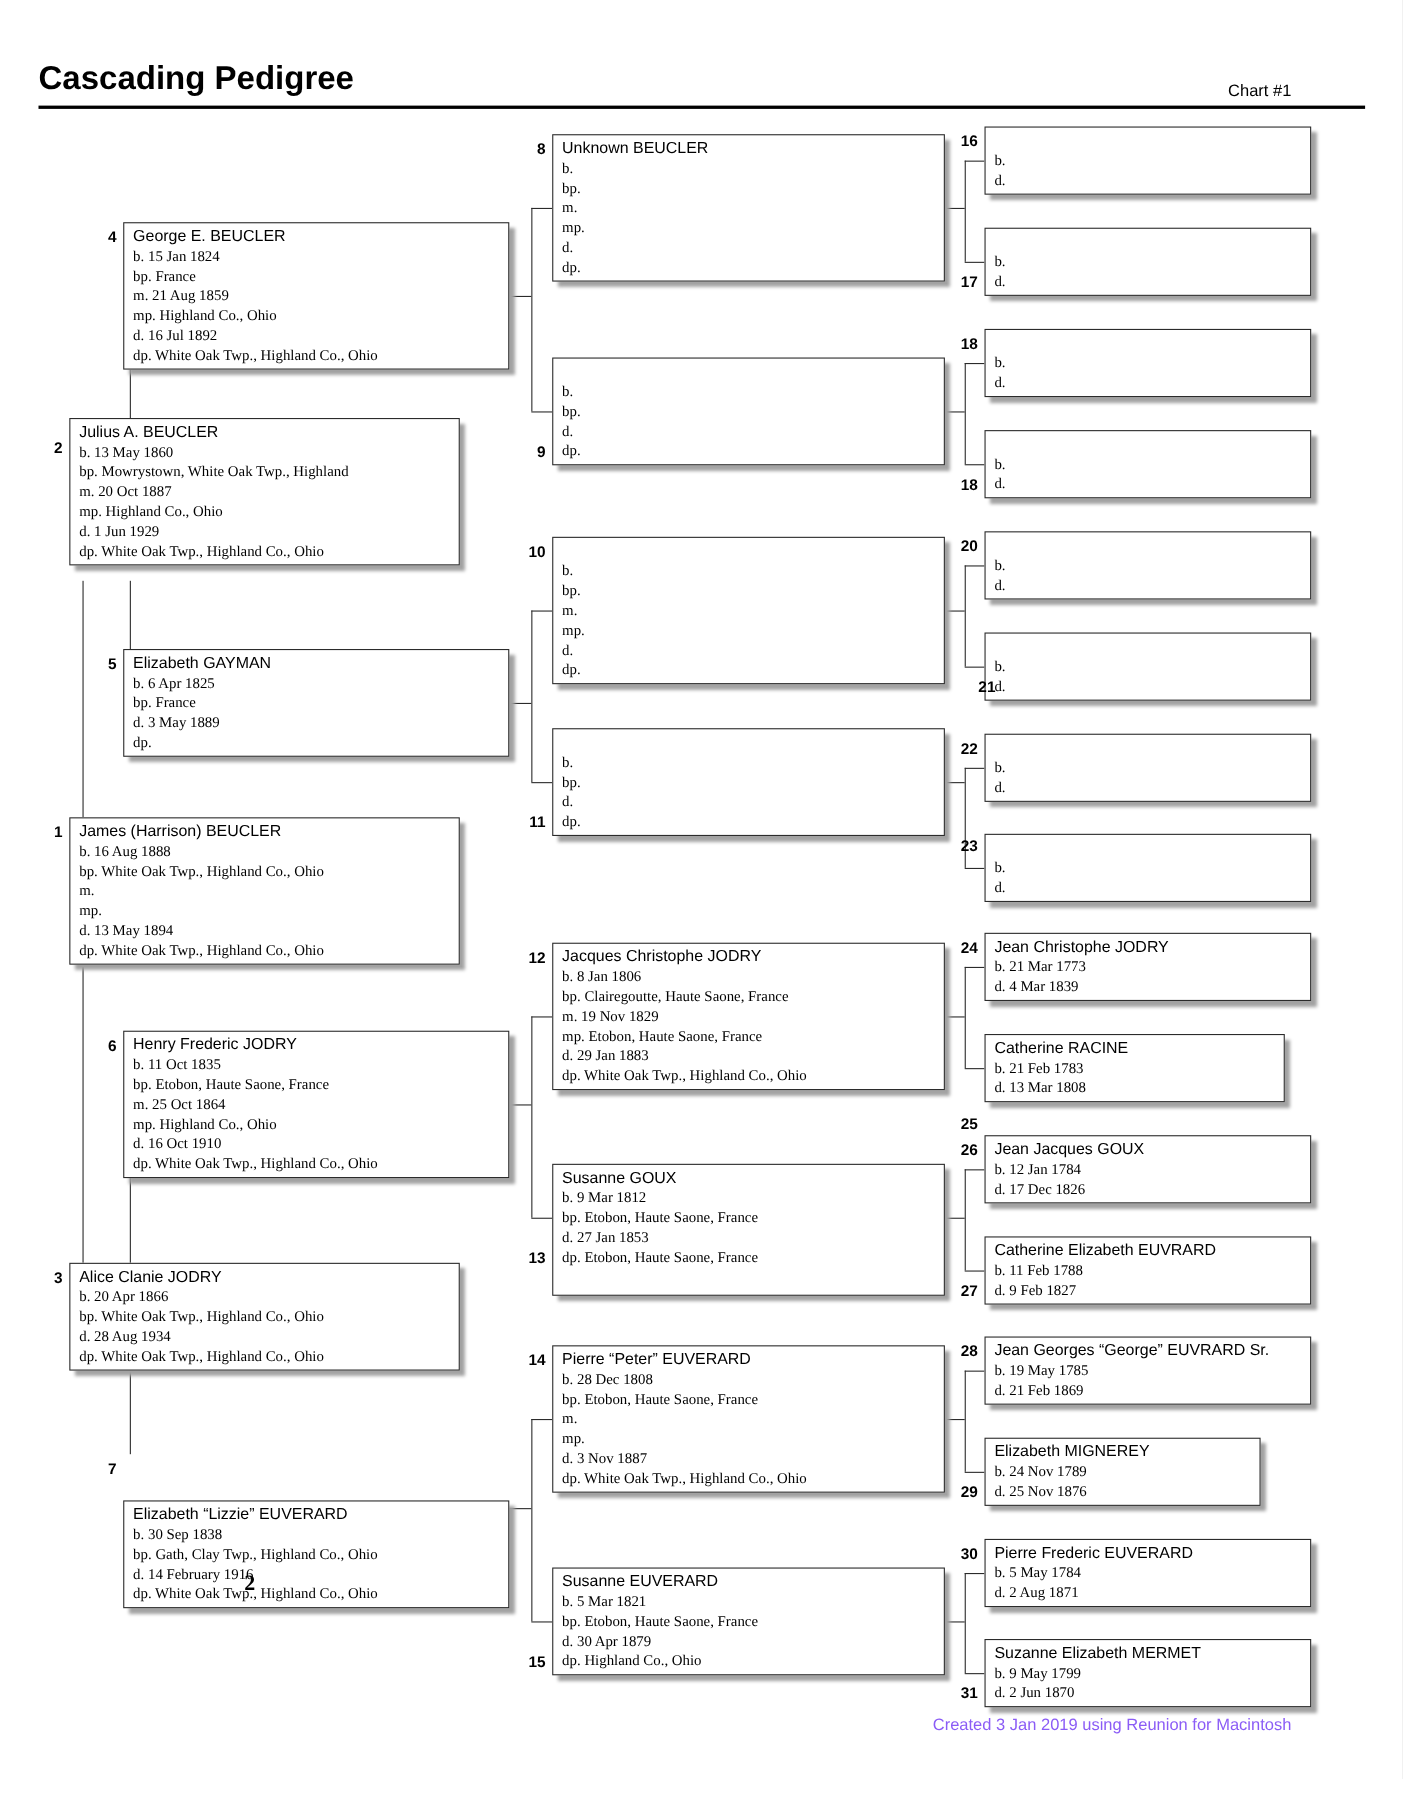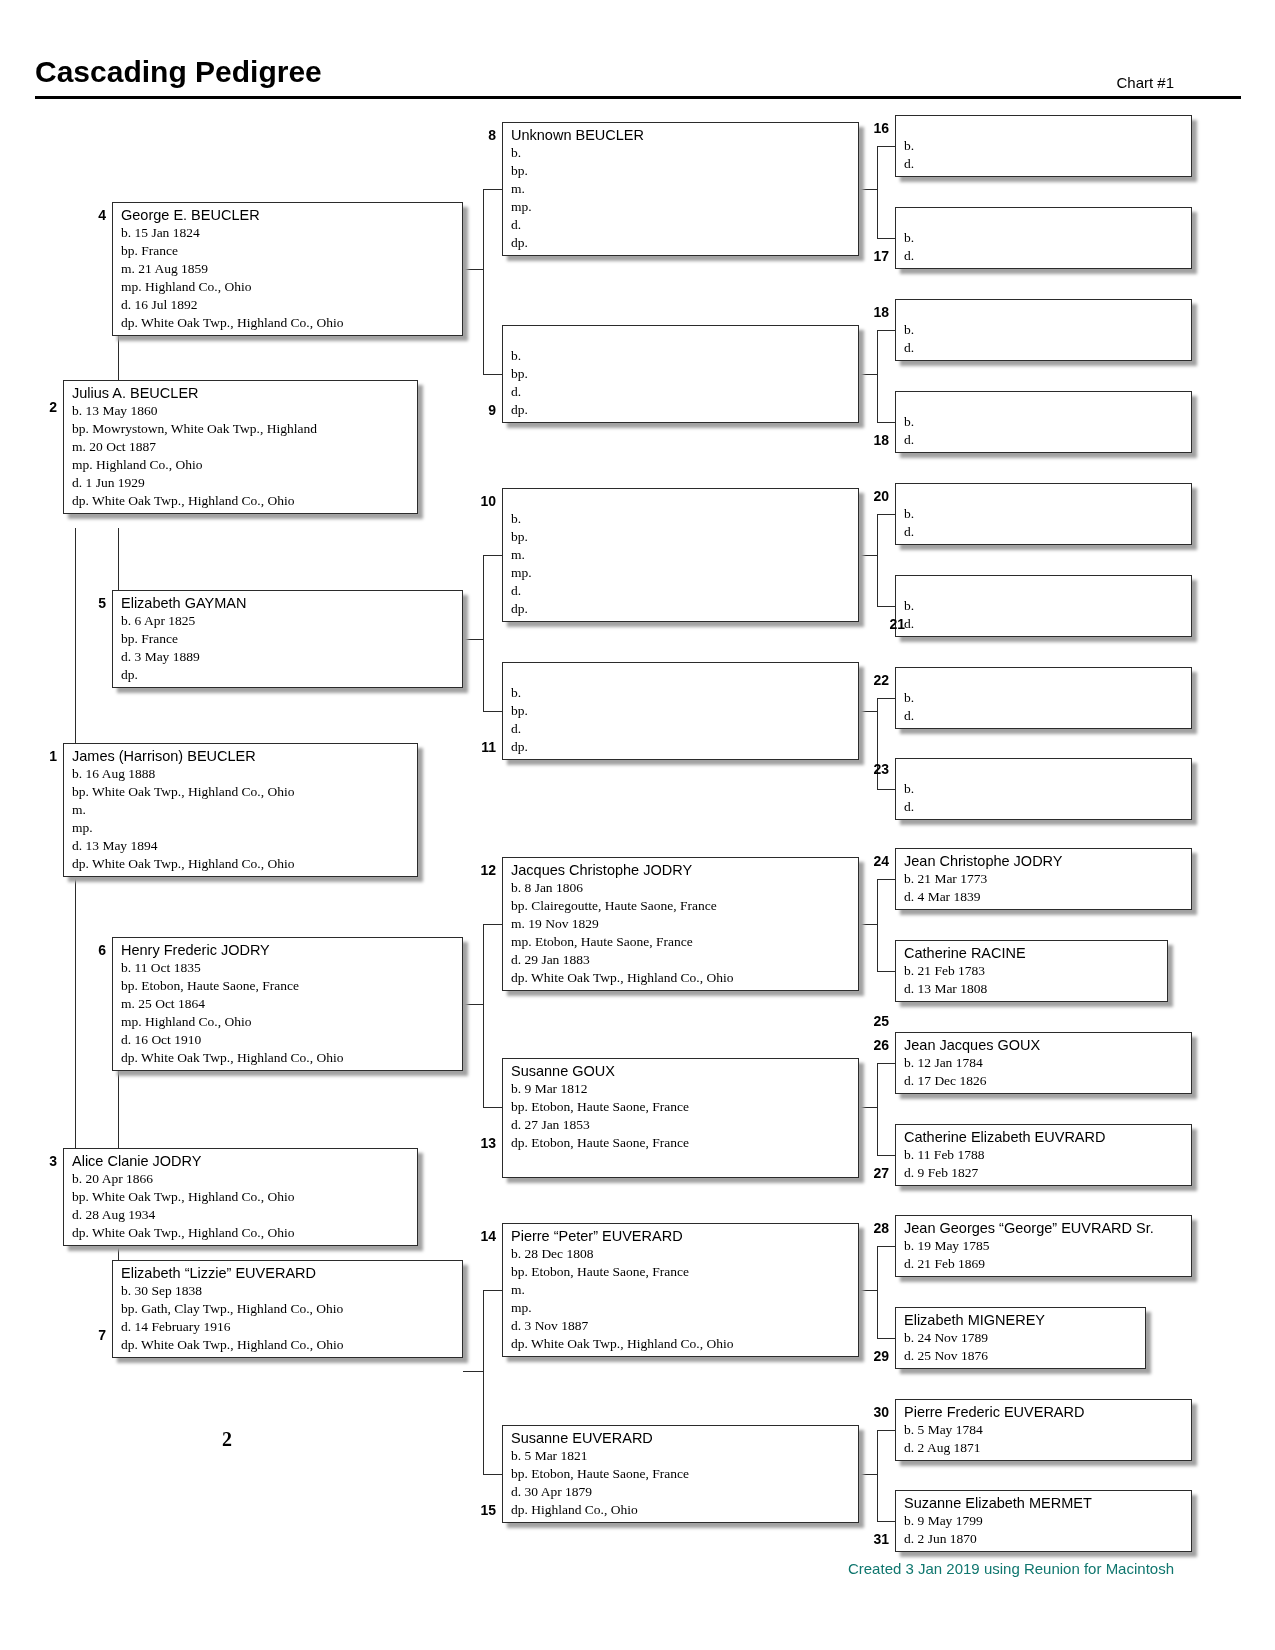--- a/index.html
+++ b/index.html
@@ -35,21 +35,21 @@
     position:absolute;width:35px;text-align:right;
     font-family:"Liberation Sans",sans-serif;font-size:14px;font-weight:bold;
     line-height:18px;color:#000;
   }
   .cline{position:absolute;background:#2b2b2b;}
   .page-num{
     position:absolute;left:222px;top:1428px;
     font-family:"Liberation Serif",serif;font-size:20px;font-weight:bold;color:#000;
   }
   .footer{
-    position:absolute;right:101px;top:1560px;font-size:15px;color:#0f766e;
+    position:absolute;right:101px;top:1560px;font-size:15px;color:#8b5cf6;
     font-family:"Liberation Sans",sans-serif;
   }
 </style>
 </head>
 <body>
 
 <div class="page">
   <div class="title">Cascading Pedigree</div>
   <div class="chart-label">Chart #1</div>
   <div class="title-rule"></div>
@@ -157,21 +157,21 @@
       <div class="pbox" style="left: 112px; top: 937px; width: 351px; height: 134px;">
         <div class="pname">Henry Frederic JODRY</div>
         <div class="pev">b. 11 Oct 1835</div>
         <div class="pev">bp. Etobon, Haute Saone, France</div>
         <div class="pev">m. 25 Oct 1864</div>
         <div class="pev">mp. Highland Co., Ohio</div>
         <div class="pev">d. 16 Oct 1910</div>
         <div class="pev">dp. White Oak Twp., Highland Co., Ohio</div>
       </div>
       <div class="pnum" style="left: 71px; top: 941px;">6</div>
-      <div class="pbox" style="left: 112px; top: 1260px; width: 351px; height: 98px;">
+      <div class="pbox" style="left: 112px; top: 1364px; width: 351px; height: 98px;">
         <div class="pname">Elizabeth “Lizzie” EUVERARD</div>
         <div class="pev">b. 30 Sep 1838</div>
         <div class="pev">bp. Gath, Clay Twp., Highland Co., Ohio</div>
         <div class="pev">d. 14 February 1916</div>
         <div class="pev">dp. White Oak Twp., Highland Co., Ohio</div>
       </div>
       <div class="pnum" style="left: 71px; top: 1326px;">7</div>
       <div class="pbox" style="left: 502px; top: 122px; width: 357px; height: 134px;">
         <div class="pname">Unknown BEUCLER</div>
         <div class="pev">b.</div>

